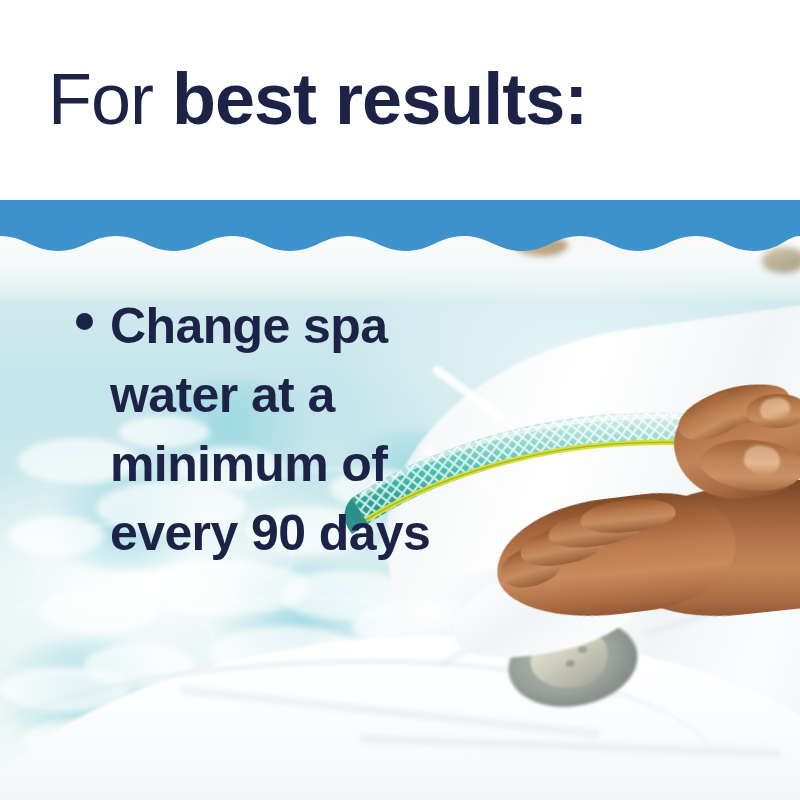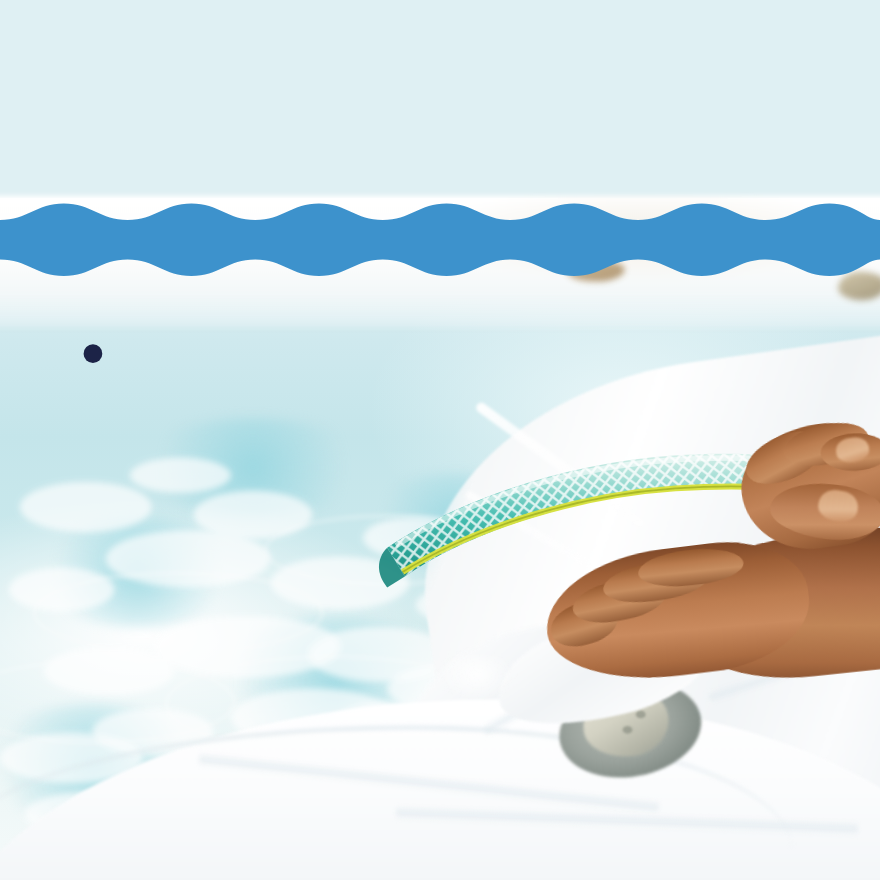--- a/index.html
+++ b/index.html
@@ -503,20 +503,24 @@
              C 787 60, 779 75, 754 75  C 729 75, 721 60, 696 60
              C 671 60, 663 75, 638 75  C 613 75, 605 60, 580 60
              C 555 60, 547 75, 522 75  C 497 75, 489 60, 464 60
              C 439 60, 431 75, 406 75  C 381 75, 373 60, 348 60
              C 323 60, 315 75, 290 75  C 265 75, 257 60, 232 60
              C 207 60, 199 75, 174 75  C 149 75, 141 60, 116 60
              C 91 60, 83 75, 58 75  C 33 75, 25 60, 0 60
              Z" fill="#3d92cc"></path>
   </svg>
 
+  <div class="headline-band">
+    <div class="headline"><span class="hl-light">For </span><span class="hl-bold">best results:</span></div>
+  </div>
 
   <div class="bullet-block">
     <div class="bullet-row">
       <div class="bullet-dot"></div>
+      <div class="bullet-text">Change spa water at a minimum of every 90 days</div>
     </div>
   </div>
 
 </div>
 
 </body></html>

